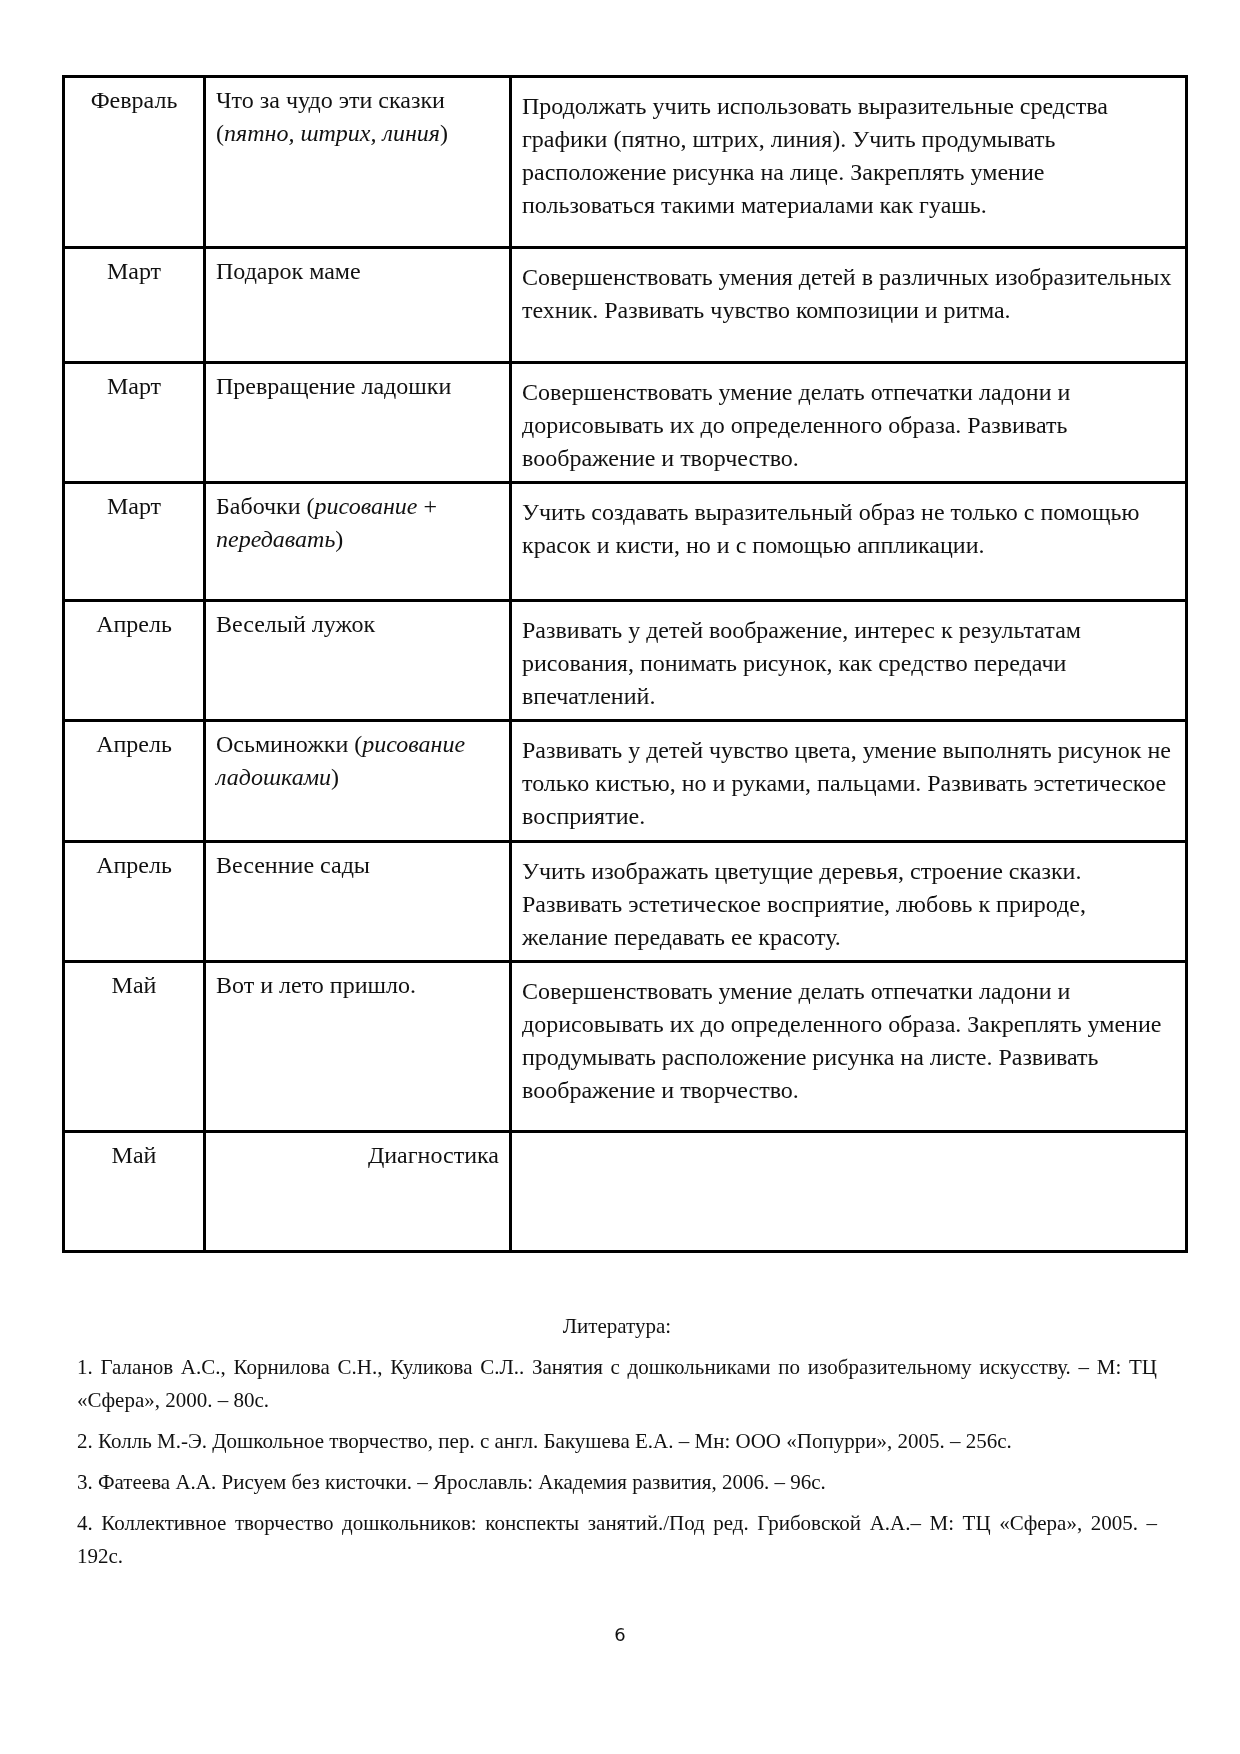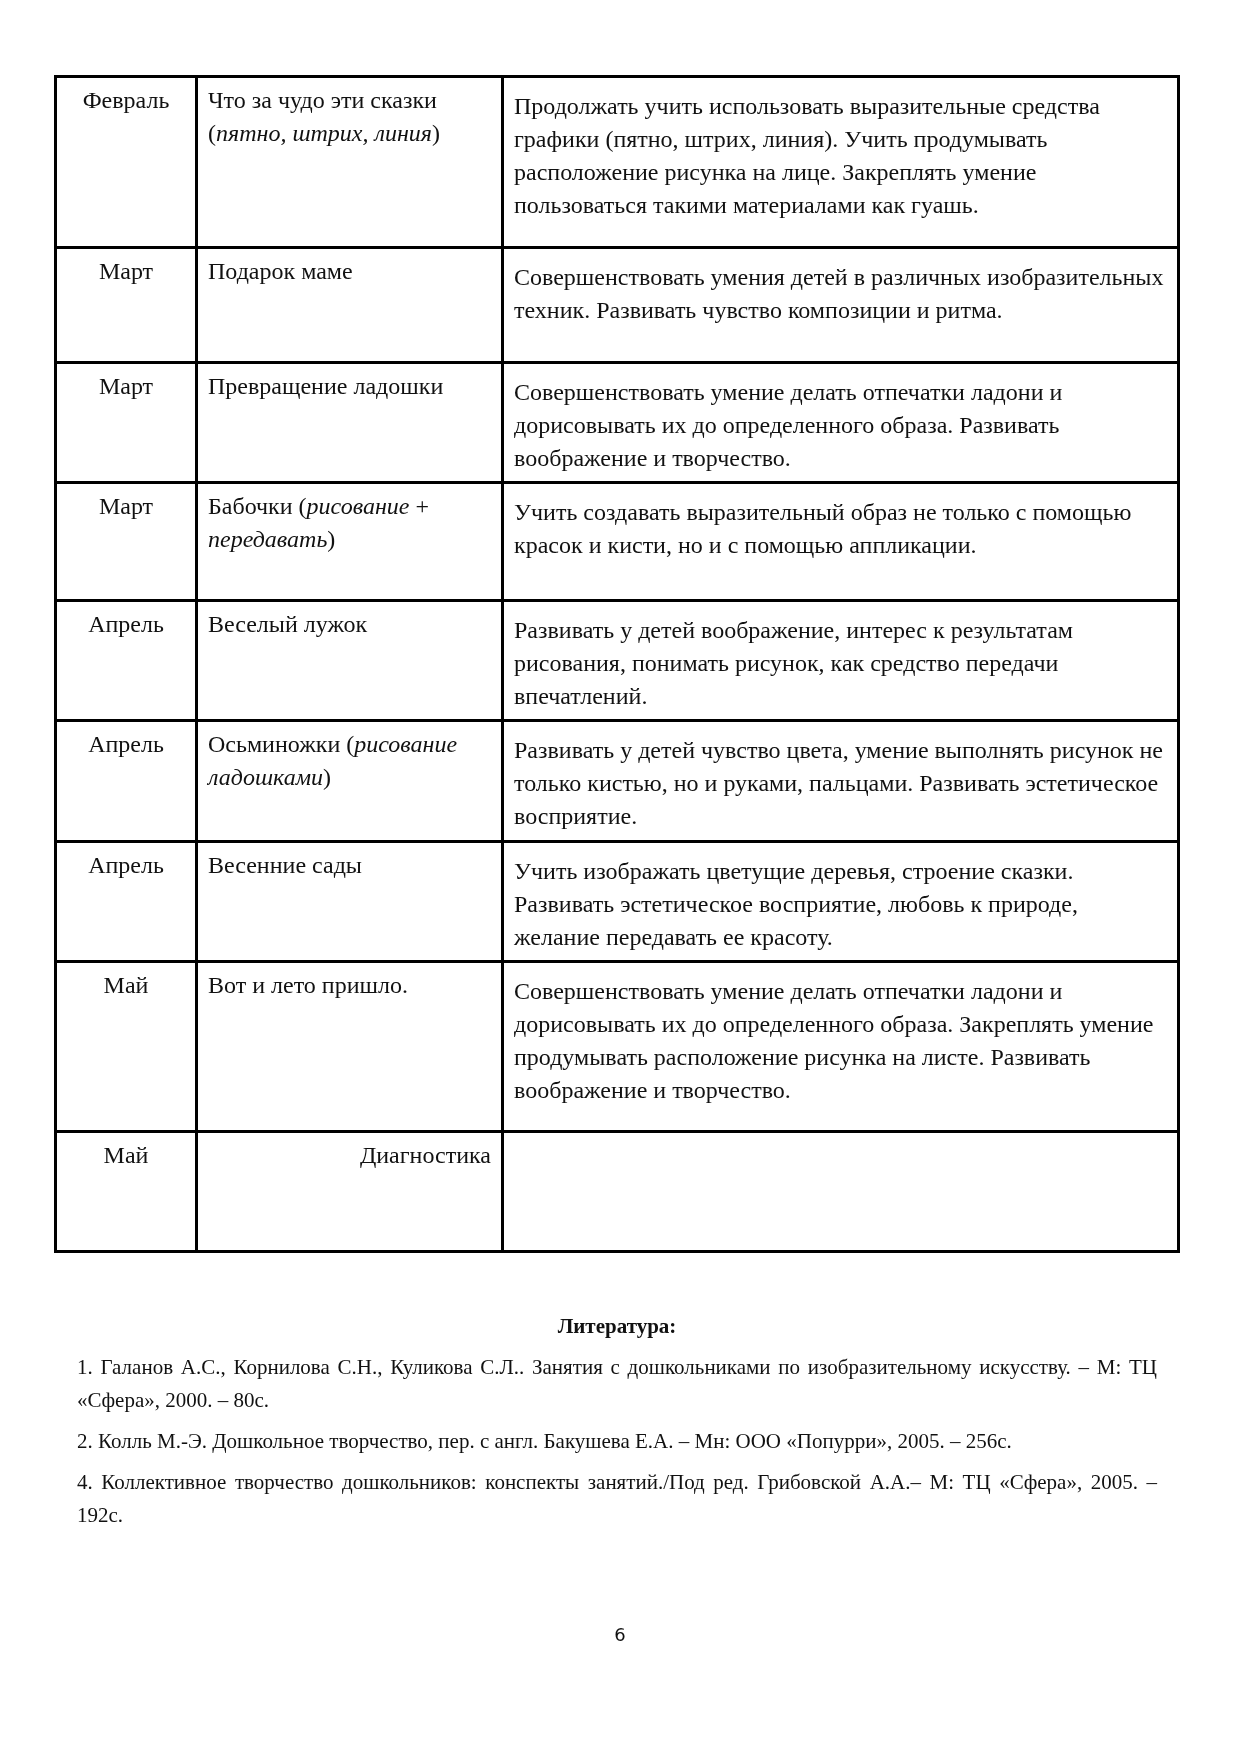--- a/index.html
+++ b/index.html
@@ -1,37 +1,37 @@
 <!DOCTYPE html>
 <html><head>
   <meta charset="utf-8">
   <style>
     html, body { margin: 0; padding: 0; background: #ffffff; }
     body {
       width: 1240px; height: 1754px; position: relative; overflow: hidden;
       font-family: "Liberation Serif", "DejaVu Serif", serif; color: #111111;
     }
     .plan-table {
-      position: absolute; left: 54px; top: 75px; width: 1126px;
+      position: absolute; left: 62px; top: 75px; width: 1126px;
       border-collapse: collapse; table-layout: fixed;
       font-size: 24px; line-height: 33px;
     }
     .plan-table td {
       border: 3px solid #000000; vertical-align: top; padding: 6px 10px 0 10px;
     }
     .plan-table td.month { text-align: center; width: 118px; }
     .plan-table td.topic { text-align: left; width: 283px; }
     .plan-table td.topic.centered { text-align: right; }
     .plan-table td.goal { text-align: left; padding-top: 12px; }
     .plan-table em { font-style: italic; text-align: center; }
     .lit {
       position: absolute; left: 69px; top: 1310px; width: 1096px;
       font-size: 21px; line-height: 33px; text-align: justify;
     }
-    .lit-title { text-align: center; font-weight: bold; margin-bottom: 0; }
+    .lit-title { text-align: center; font-weight: normal; margin-bottom: 0; }
     .lit-item { margin: 8px; text-align: justify; }
     .page-number {
       position: absolute; left: 0; width: 1240px; top: 1624px; text-align: center;
       font-family: "DejaVu Sans", "Liberation Sans", sans-serif; font-size: 18px;
     }
   </style>
 </head>
 <body>
 
 <table class="plan-table">
@@ -81,16 +81,17 @@
         <td class="topic centered"><span>Диагностика</span></td>
         <td class="goal"></td>
       </tr>
     </tbody>
 </table>
 
 <div class="lit">
   <div class="lit-title">Литература:</div>
   <p class="lit-item">1. Галанов А.С., Корнилова С.Н., Куликова С.Л.. Занятия с дошкольниками по изобразительному искусству. – М: ТЦ «Сфера», 2000. – 80с.</p>
   <p class="lit-item">2. Колль М.-Э. Дошкольное творчество, пер. с англ. Бакушева Е.А. – Мн: ООО «Попурри», 2005. – 256с.</p>
+  <p class="lit-item">3. Фатеева А.А. Рисуем без кисточки. – Ярославль: Академия развития, 2006. – 96с.</p>
   <p class="lit-item">4. Коллективное творчество дошкольников: конспекты занятий./Под ред. Грибовской А.А.– М: ТЦ «Сфера», 2005. – 192с.</p>
 </div>
 
 <div class="page-number">6</div>
 
 </body></html>

